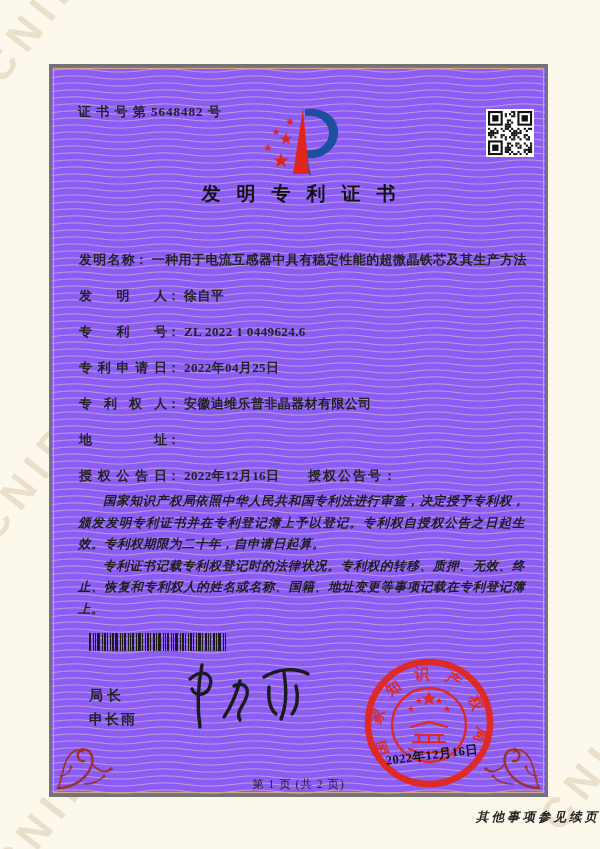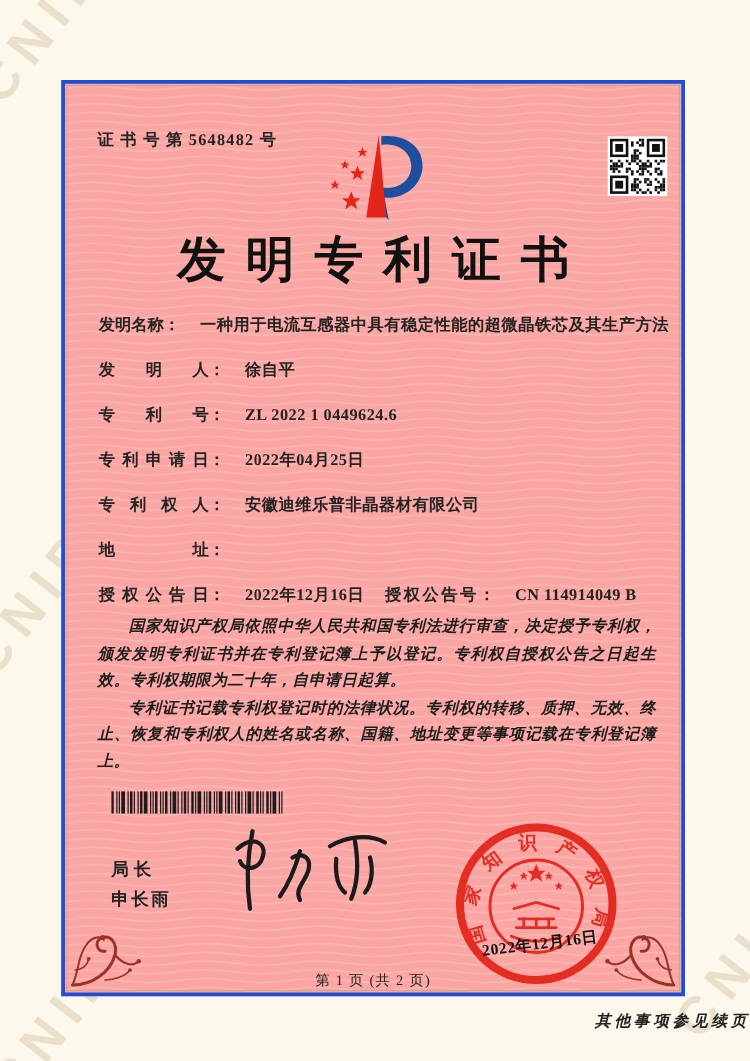--- a/index.html
+++ b/index.html
@@ -15,39 +15,39 @@
   .wm-out1{left:-28px;top:62px;transform:rotate(-52deg);}
   .wm-out2{left:-34px;top:520px;transform:rotate(-52deg);}
   .wm-out3{left:-18px;top:860px;transform:rotate(-52deg);}
   .wm-out4{left:530px;top:810px;transform:rotate(-52deg);}
   .wm-in1{left:120px;top:255px;transform:rotate(-50deg);font-size:44px;color:#efe2cd;}
   .wm-in2{left:360px;top:380px;transform:rotate(-50deg);font-size:40px;color:#efe3cf;}
   .wm-in3{left:120px;top:618px;transform:rotate(-50deg);font-size:42px;color:#eed9c6;}
 
   
   .frame{position:absolute;left:49px;top:64px;width:493px;height:727px;
-         border:3px solid #1d4ed8;background:#fca5a5;z-index:2;}
+         border:3px solid #737373;background:#8b5cf6;z-index:2;}
   .frame::after{content:"";position:absolute;inset:1px;border:1px solid #d9a28c;pointer-events:none;}
   .guilloche{position:absolute;inset:0;width:100%;height:100%;z-index:0;}
 
   .inner{position:absolute;inset:0;z-index:2;}
 
   
   .cert-no{position:absolute;left:26px;top:36px;font-size:13px;font-weight:bold;letter-spacing:1px;}
   .qr{position:absolute;left:434px;top:42px;width:48px;height:48px;}
   .logo{position:absolute;left:207px;top:39px;width:86px;height:74px;}
   .title{position:absolute;left:0;right:-16px;top:114px;text-align:center;
-         font-size:39px;font-weight:bold;letter-spacing:16px;color:#111;}
+         font-size:19px;font-weight:bold;letter-spacing:16px;color:#111;}
 
   
   .fields{position:absolute;left:27px;right:18px;top:182px;font-size:13px;font-weight:bold;}
   .frow{height:22px;line-height:22px;margin-bottom:14px;display:flex;position:relative;white-space:nowrap;}
   .flabel{display:inline-block;width:88px;text-align:justify;text-align-last:justify;}
   .fcolon{display:inline-block;}
-  .fval{display:inline-block;margin-left:16px;white-space:pre;letter-spacing:0.4px;}
+  .fval{display:inline-block;margin-left:4px;white-space:pre;letter-spacing:0.4px;}
   .pair2{position:absolute;left:229px;top:0;display:flex;}
   .pair2 .flabel2{display:inline-block;letter-spacing:2px;}
 
   
   .paras{position:absolute;left:26px;right:20px;top:424px;
          font-size:12.5px;line-height:21.5px;font-style:italic;font-weight:bold;
          text-align:justify;letter-spacing:0.5px;color:#1d1d1d;}
   .paras p{margin:0;text-indent:2em;}
 
   
@@ -300,21 +300,20 @@
           <span class="flabel">地址</span>
             <span class="fcolon">：</span>
         </div>
         <div class="frow">
           <span class="flabel">授权公告日</span>
             <span class="fcolon">：</span>
             <span class="fval">2022年12月16日</span>
           <span class="pair2">
             <span class="flabel2">授权公告号</span>
               <span class="fcolon">：</span>
-              <span class="fval">CN 114914049 B</span>
           </span>
         </div>
       </div>
 
       <div class="paras">
         <p>国家知识产权局依照中华人民共和国专利法进行审查，决定授予专利权，颁发发明专利证书并在专利登记簿上予以登记。专利权自授权公告之日起生效。专利权期限为二十年，自申请日起算。</p>
         <p>专利证书记载专利权登记时的法律状况。专利权的转移、质押、无效、终止、恢复和专利权人的姓名或名称、国籍、地址变更等事项记载在专利登记簿上。</p>
       </div>
 
       <svg class="barcode" viewBox="0 0 156 18" preserveAspectRatio="none">

